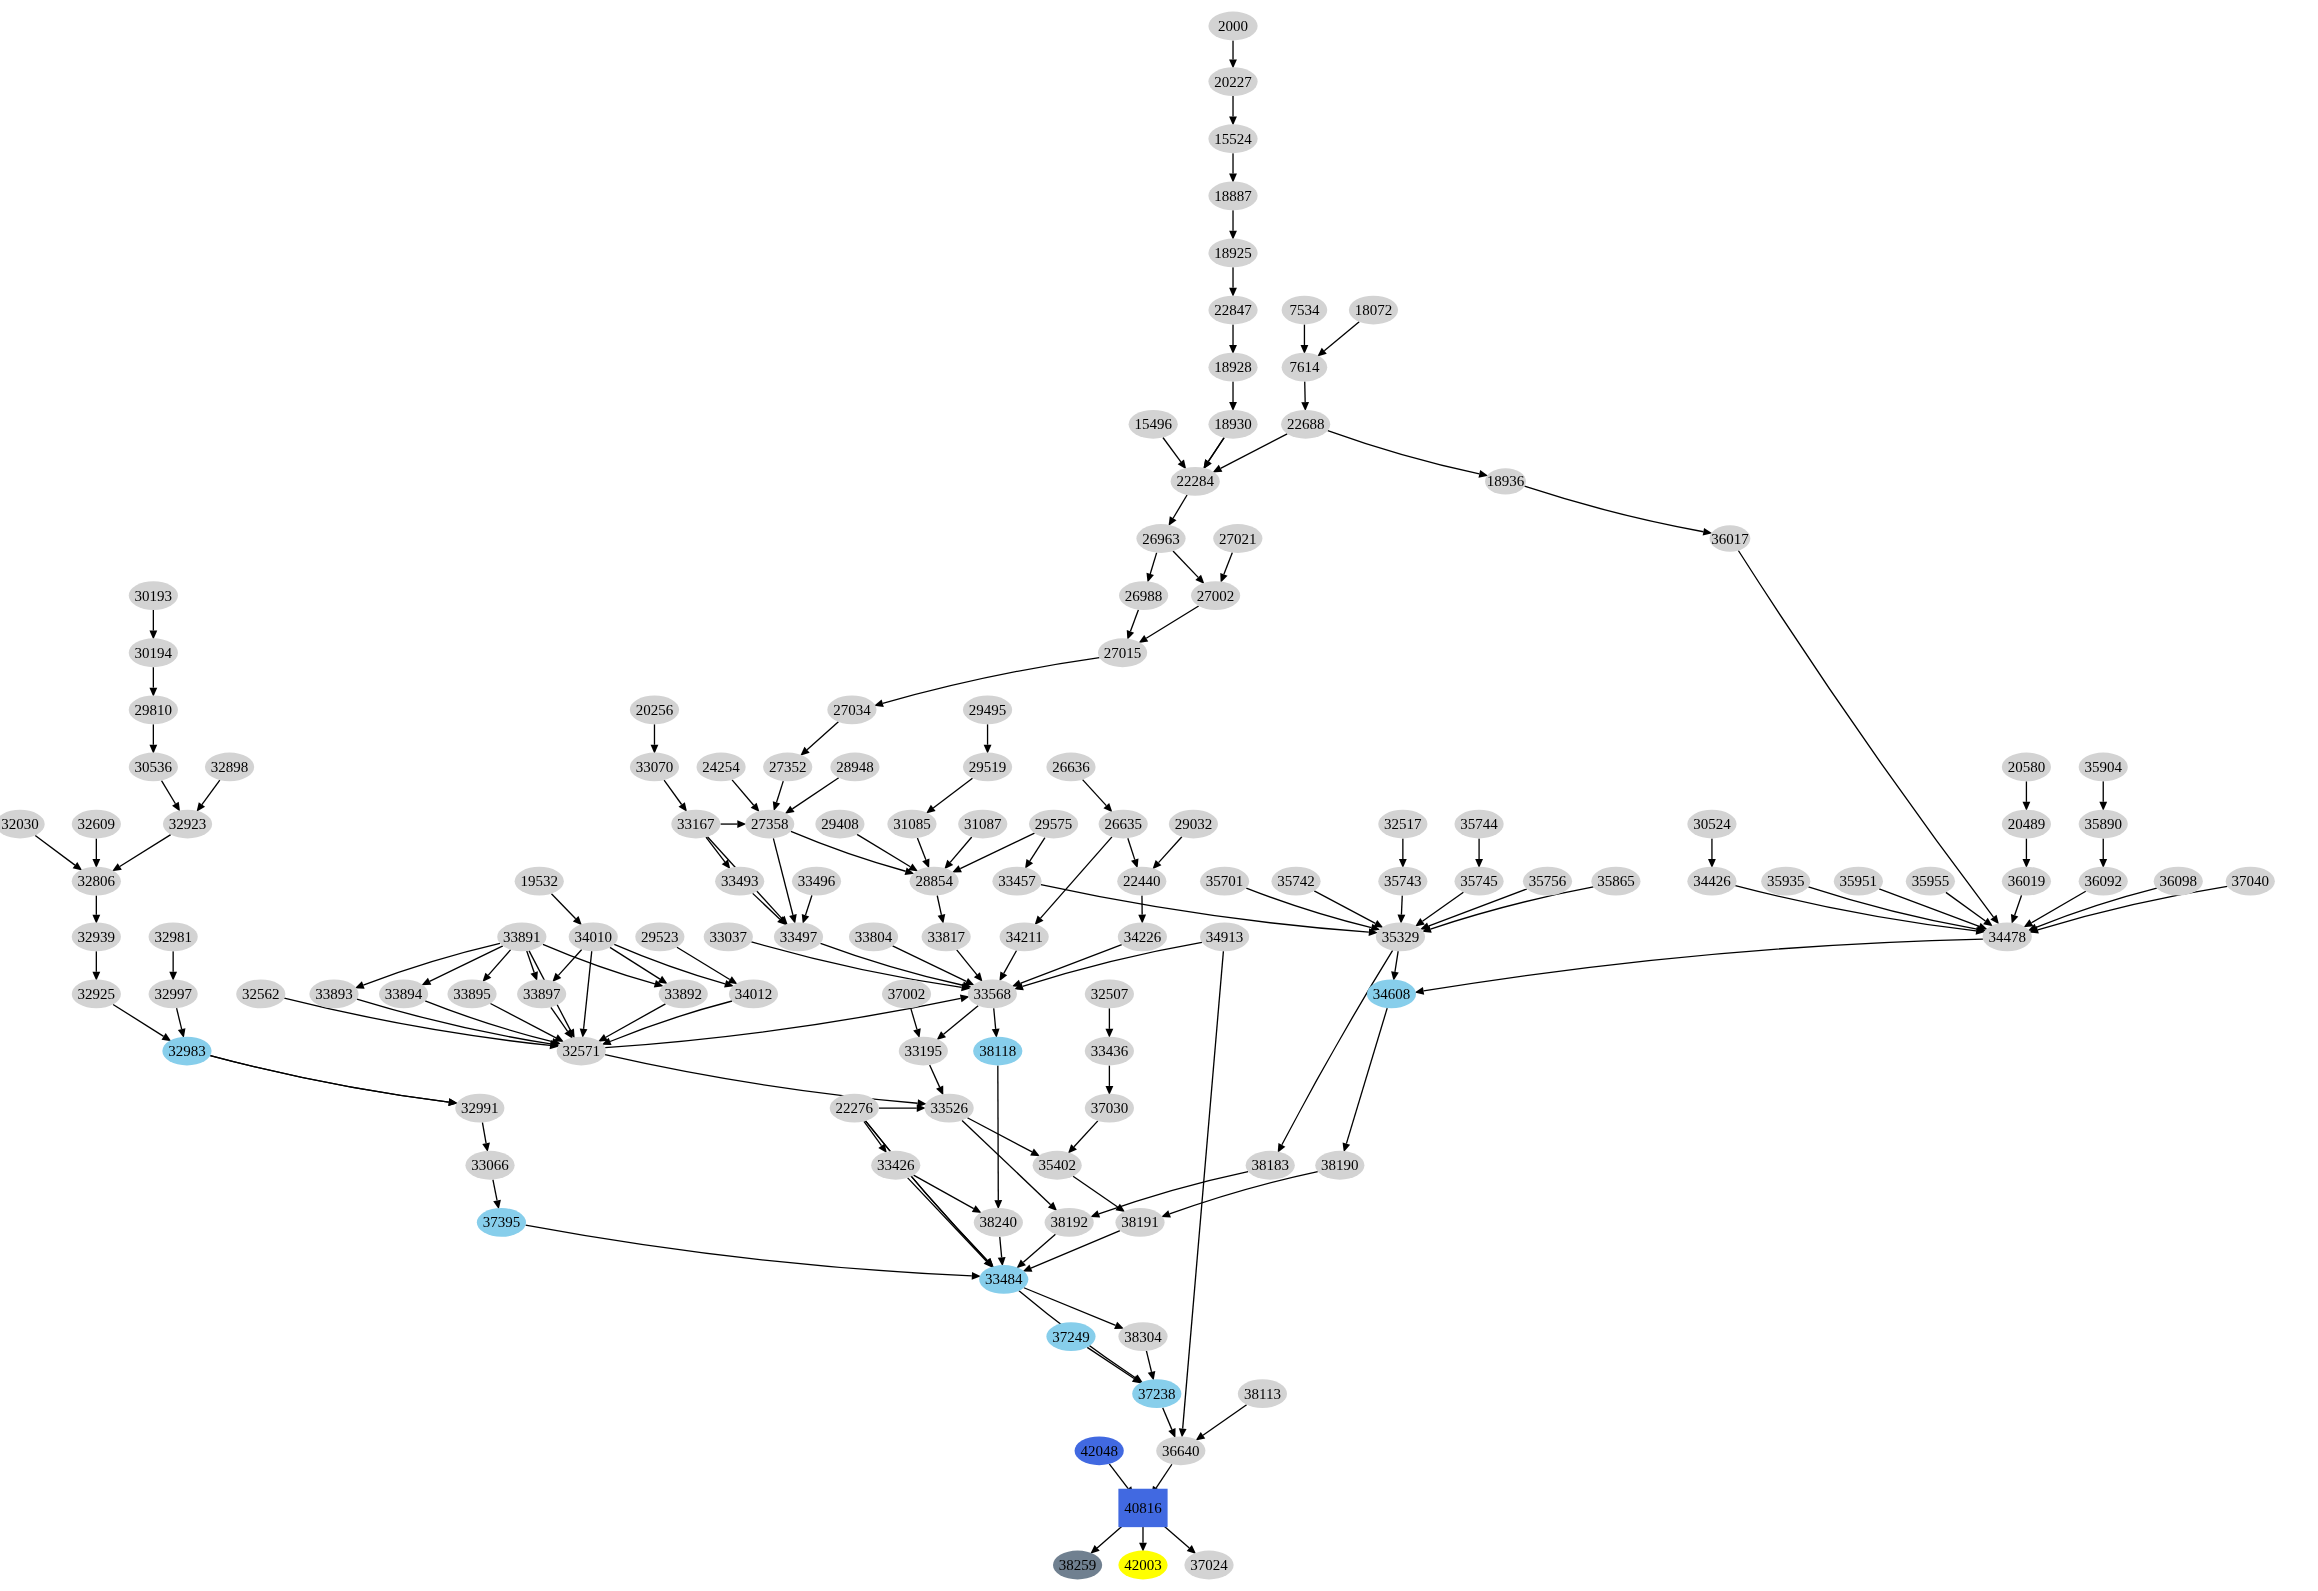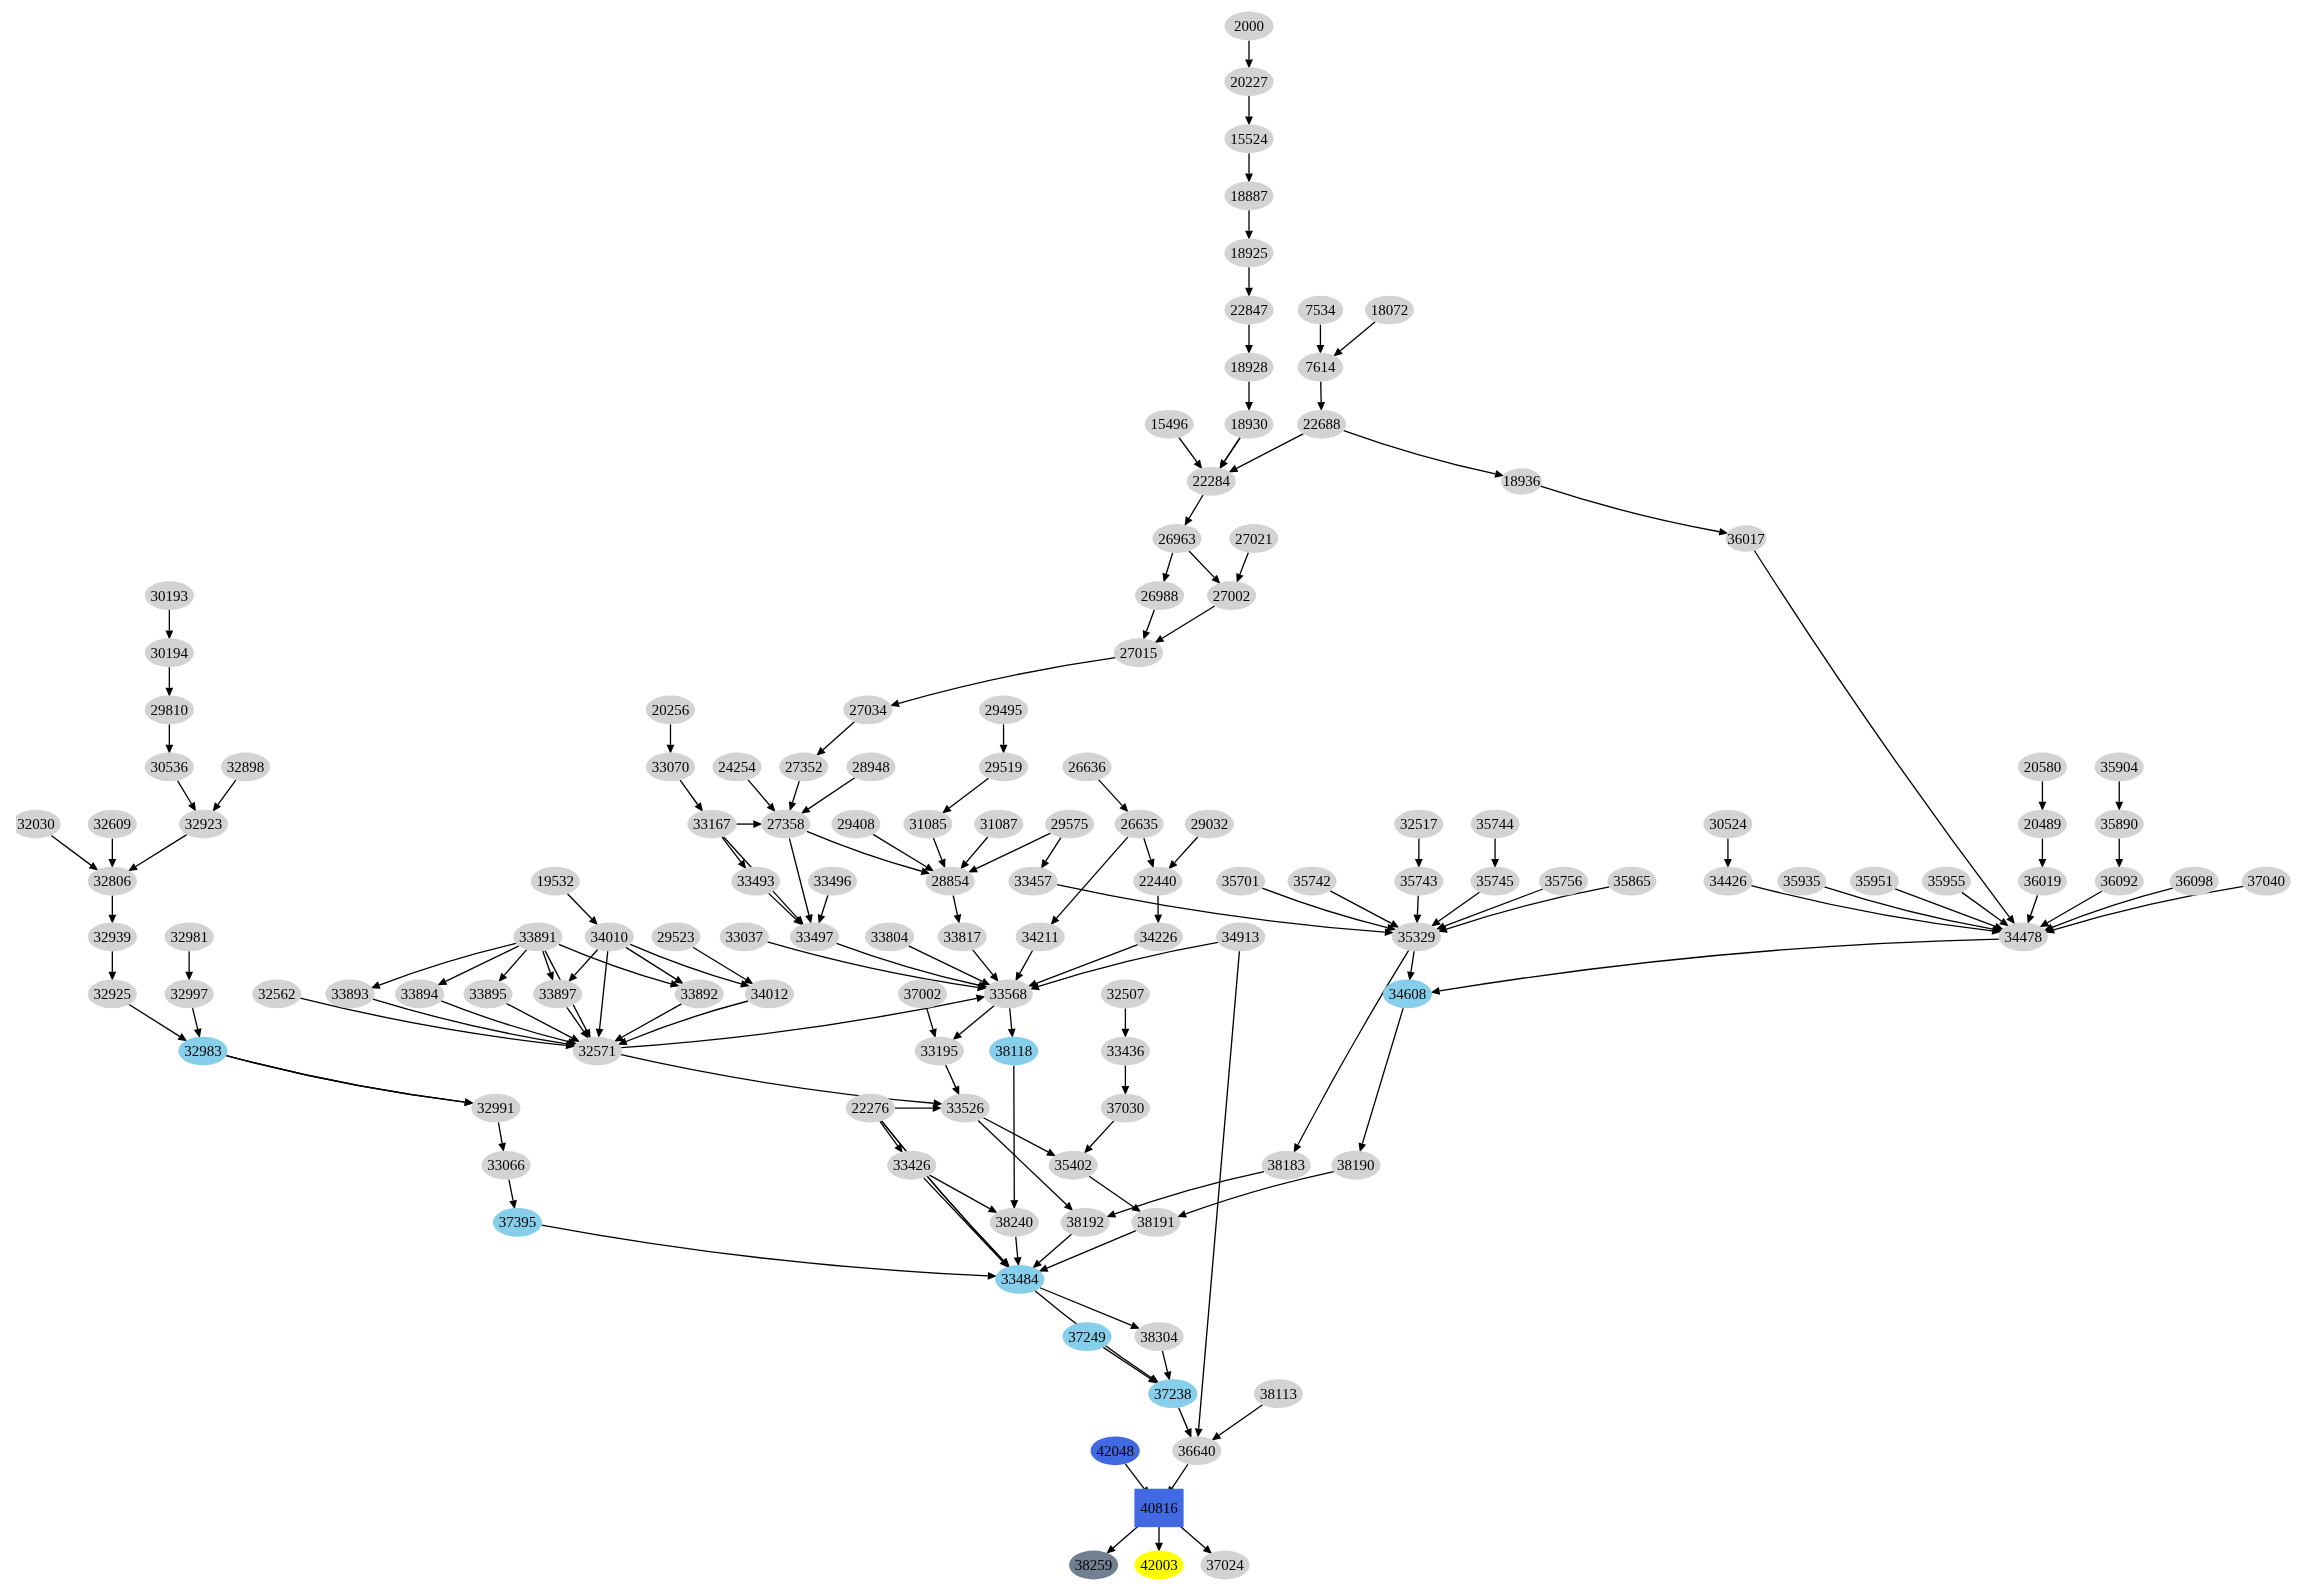--- a/index.html
+++ b/index.html
@@ -7,21 +7,20 @@
     margin: 0;
     padding: 0;
     background: #ffffff;
   }
   #graph-root {
     position: relative;
     width: 2218px;
     height: 1591px;
     background: #ffffff;
     font-family: "Liberation Serif", "DejaVu Serif", serif;
-    padding-left: 16px;
   }
   svg#graph-canvas {
     display: block;
     width: 2319px;
     height: 1591px;
   }
   .node-shape {
     stroke: none;
   }
   .node-label {

